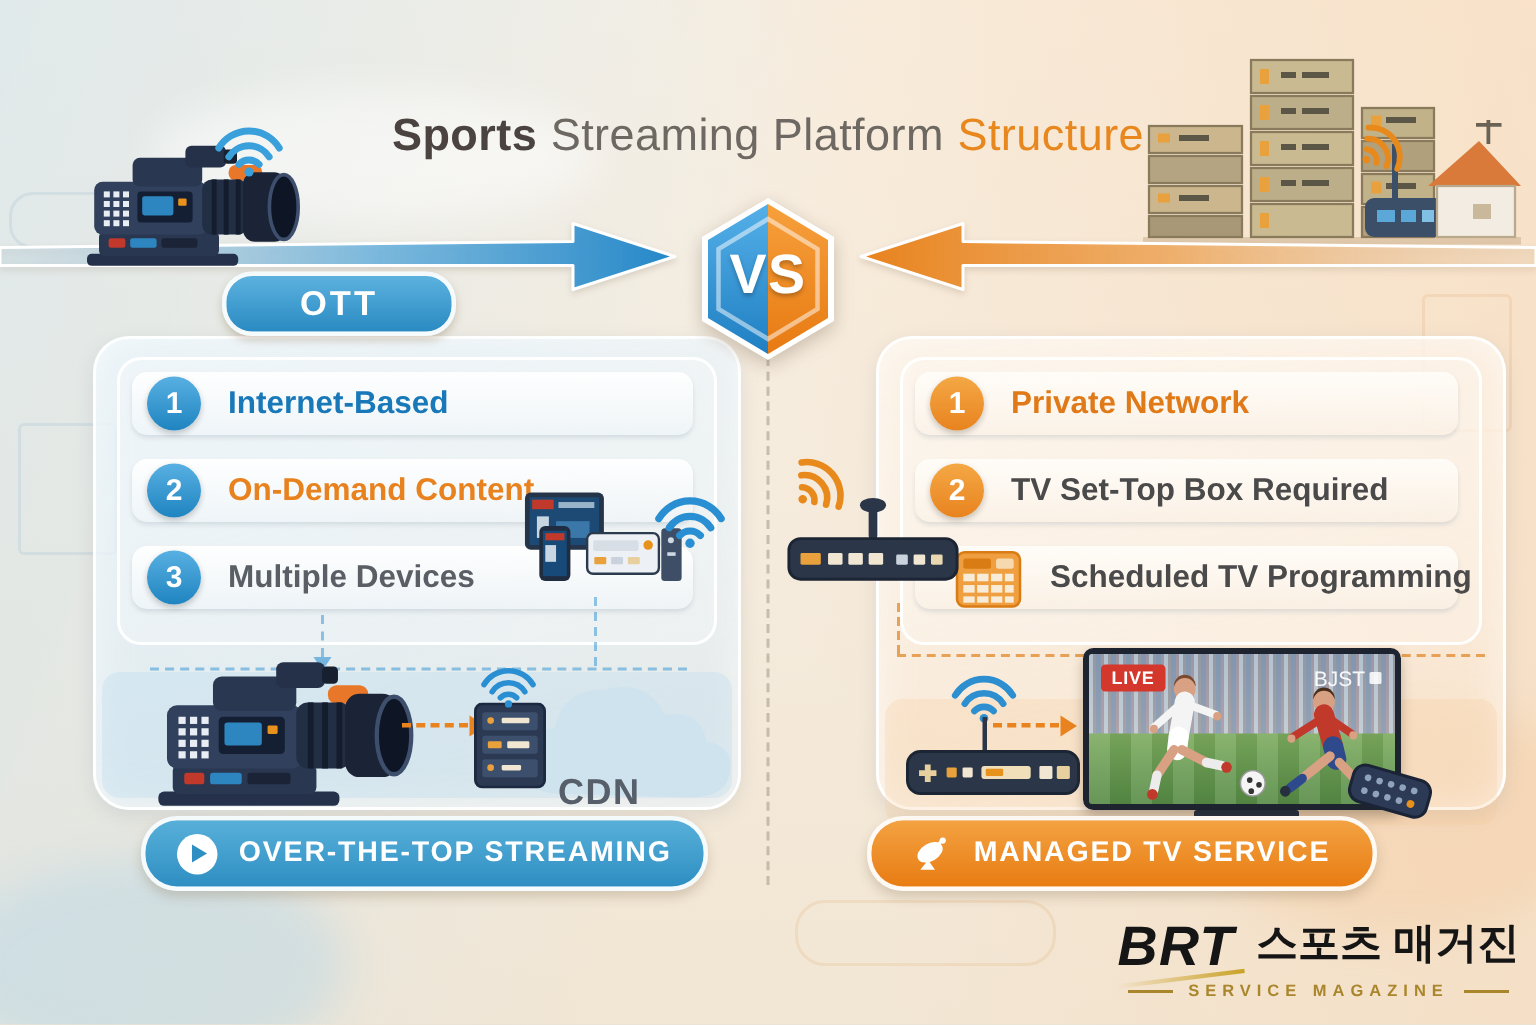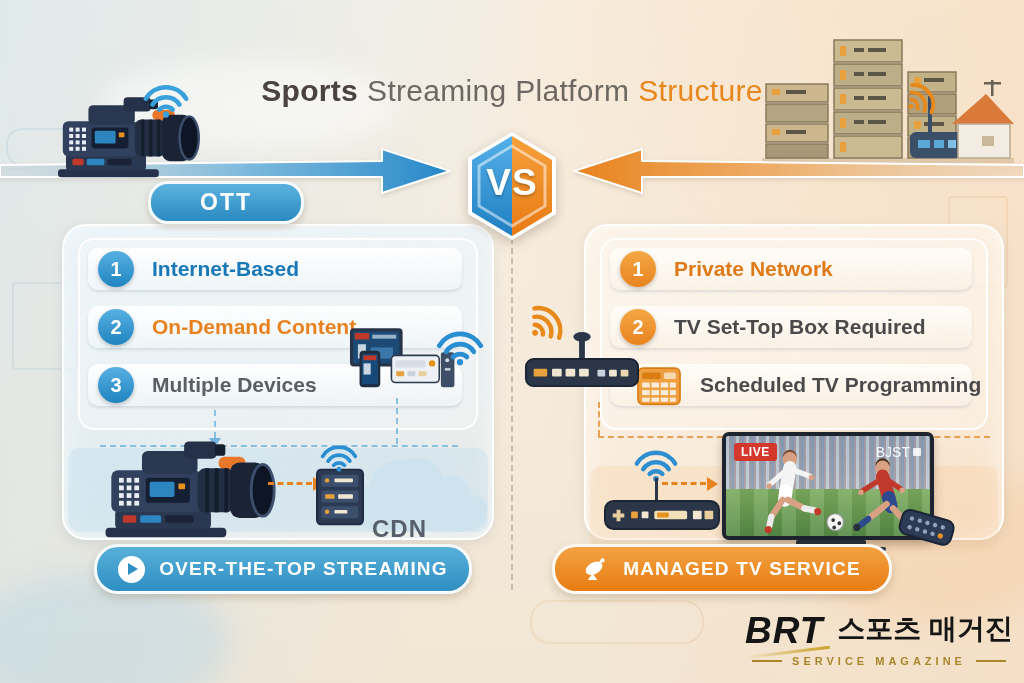--- a/index.html
+++ b/index.html
@@ -56,21 +56,21 @@
   .hpill{position:absolute;top:181px;height:37px;border-radius:20px;z-index:5;display:flex;align-items:center;justify-content:center;
     color:#fff;font-weight:bold;font-size:23px;letter-spacing:2px;border:3px solid rgba(255,255,255,.95);
     box-shadow:0 3px 6px rgba(140,120,90,.35);}
   .hpill.ott{left:148px;width:150px;background:linear-gradient(180deg,#5cb2df,#2a8ac2);}
   .hpill.iptv{left:718px;width:158px;background:linear-gradient(180deg,#f4a43e,#e87c12);}
   
   .fpill{position:absolute;top:544px;height:44px;border-radius:24px;z-index:5;display:flex;align-items:center;justify-content:center;
     gap:14px;color:#fff;font-weight:bold;font-size:19px;letter-spacing:1.2px;border:3px solid rgba(255,255,255,.95);
     box-shadow:0 4px 8px rgba(140,120,90,.3);}
   .fpill.ott{left:94px;width:372px;background:linear-gradient(180deg,#58b0d9,#2e8ec2);}
-  .fpill.iptv{left:552px;width:334px;background:linear-gradient(180deg,#f3a242,#e87c12);}
+  .fpill.iptv{left:578px;width:334px;background:linear-gradient(180deg,#f3a242,#e87c12);}
   .play{width:27px;height:27px;border-radius:50%;background:#fff;display:flex;align-items:center;justify-content:center;flex:0 0 auto;}
   .play::after{content:"";display:block;margin-left:3px;border-left:10px solid #2f8ec2;border-top:6px solid transparent;border-bottom:6px solid transparent;}
   
   .dash-h{position:absolute;border-top:2px dashed rgba(42,143,210,.5);z-index:3;}
   .dash-v{position:absolute;border-left:2px dashed rgba(42,143,210,.5);z-index:3;}
   .dash-h.or{border-top-color:rgba(224,130,30,.7);} .dash-v.or{border-left-color:rgba(224,130,30,.7);}
   .dash-arrowhead{position:absolute;width:0;height:0;z-index:3;
     border-left:6px solid transparent;border-right:6px solid transparent;border-top:9px solid rgba(42,143,210,.6);}
   .flow-arrow{position:absolute;border-top:3px dashed #e8831f;z-index:4;}
   .flow-arrow::after{content:"";position:absolute;right:-12px;top:-8.5px;

